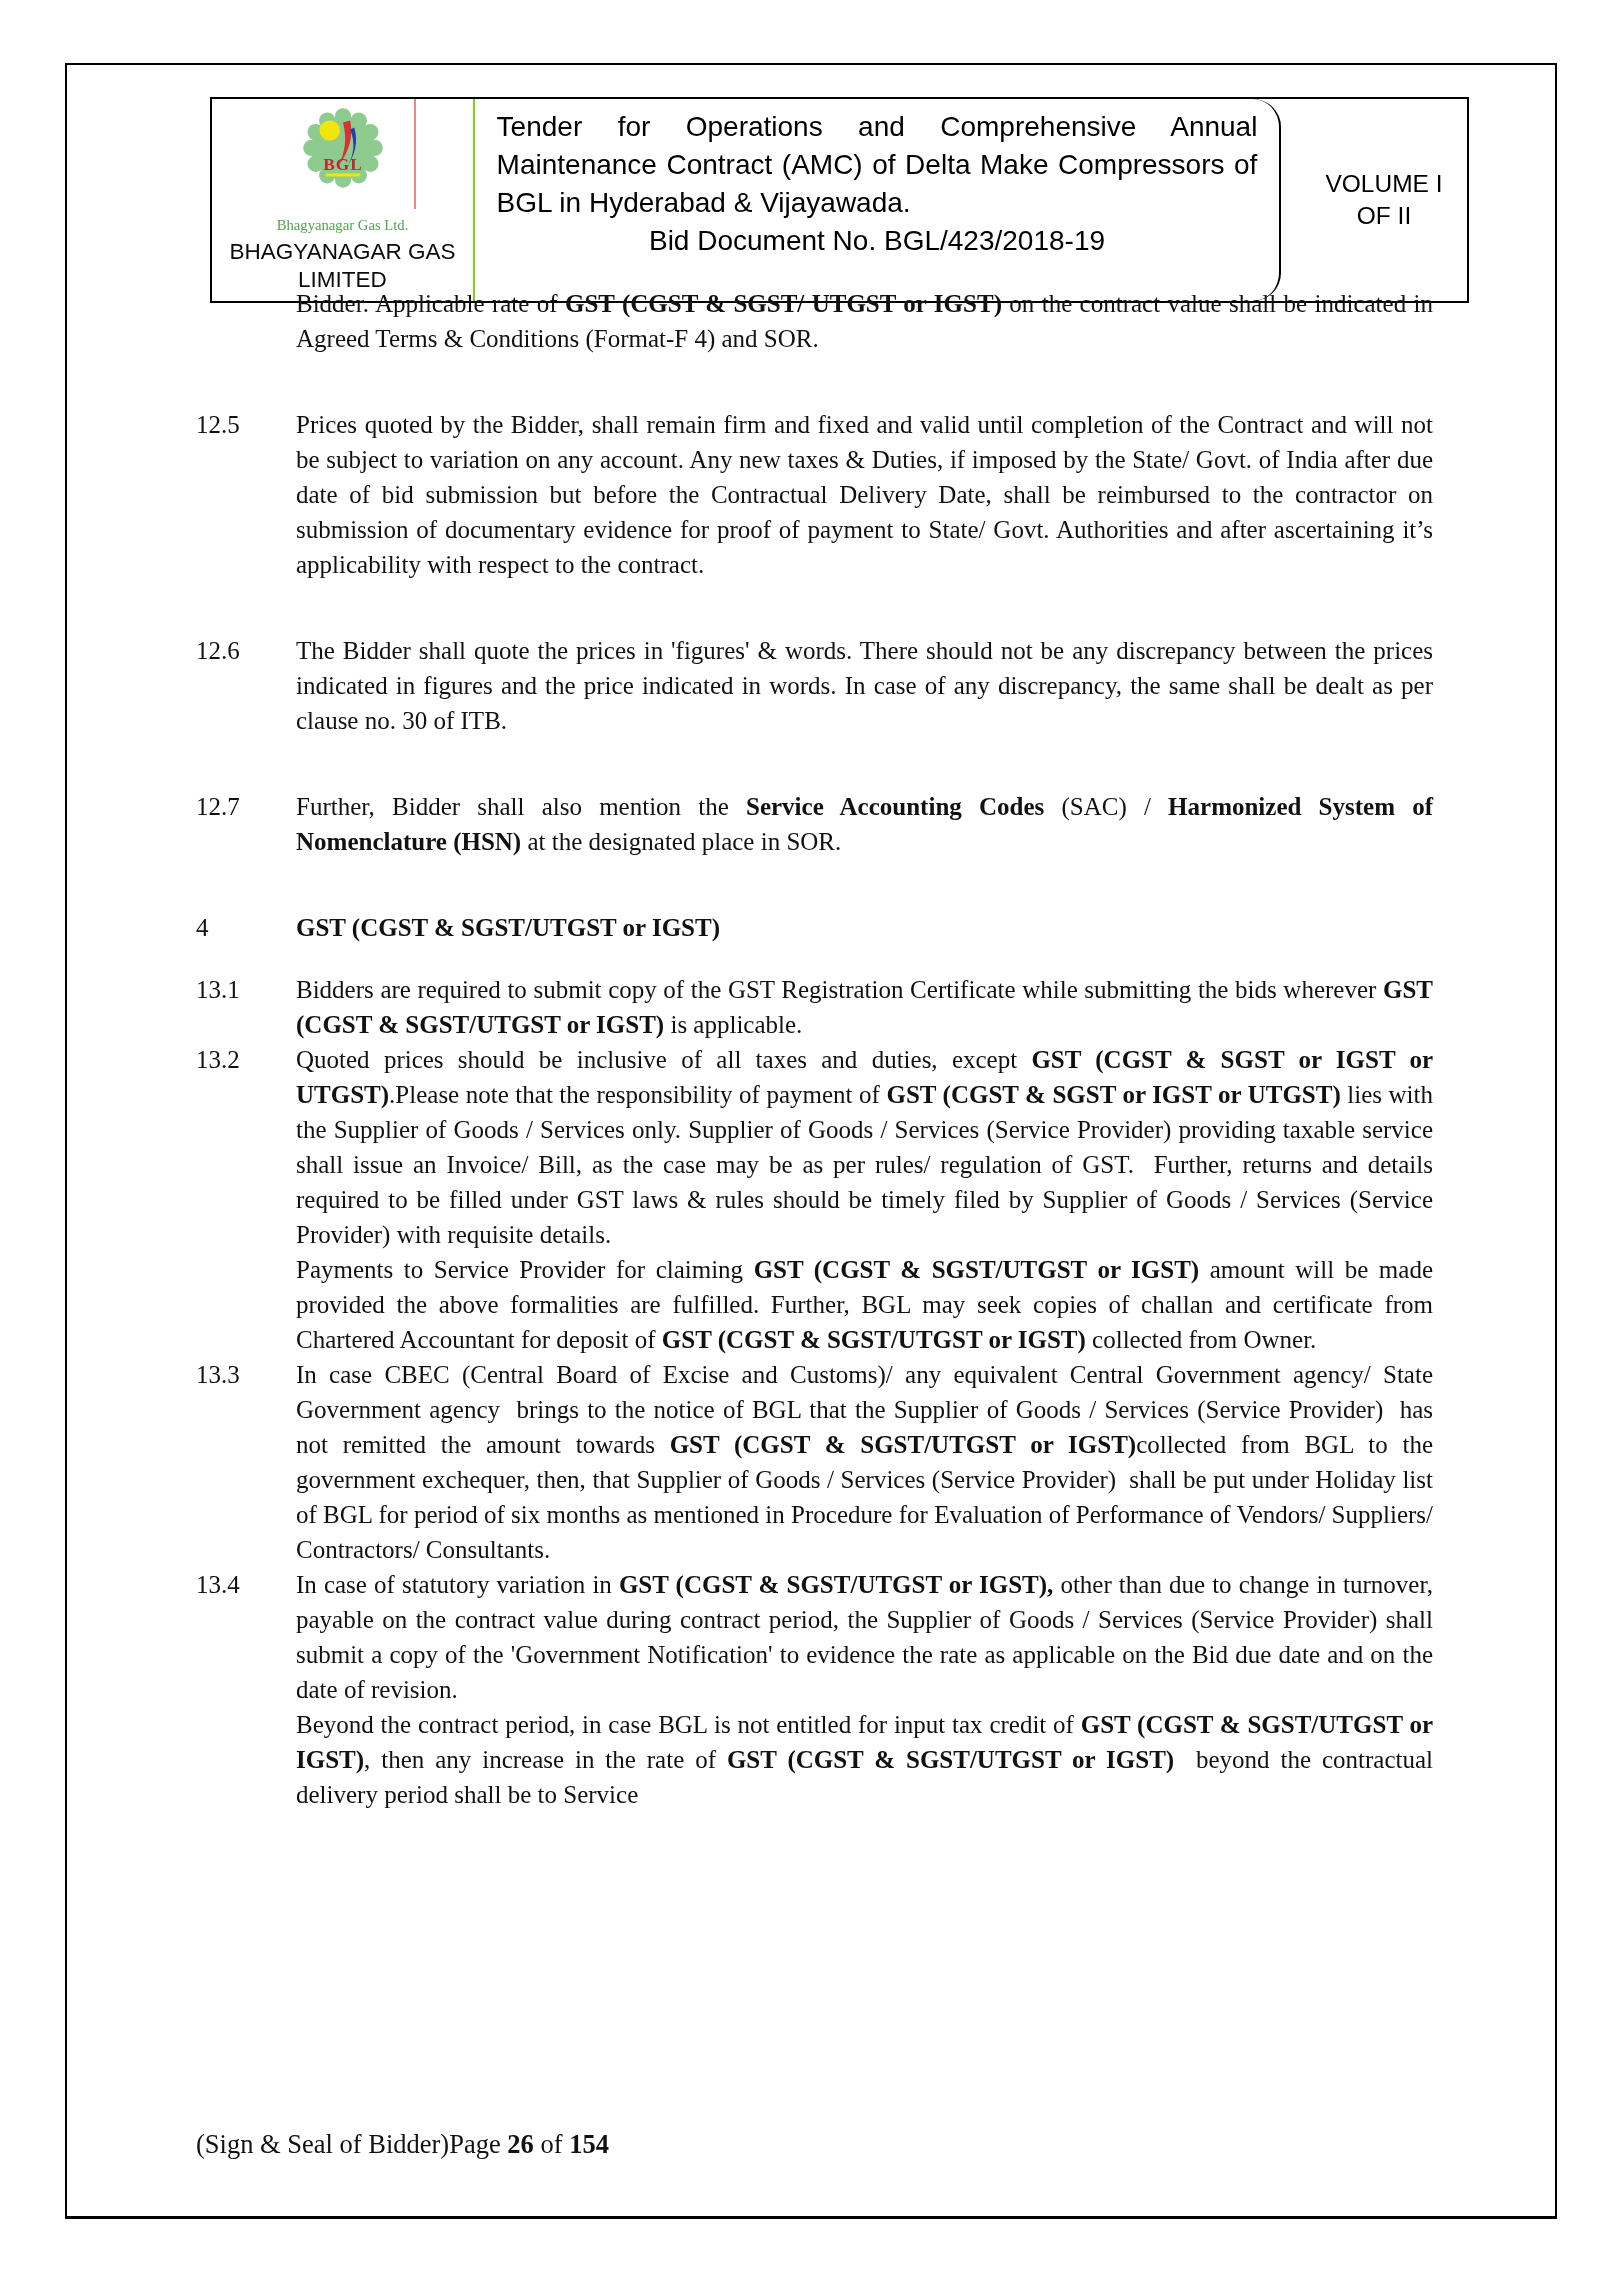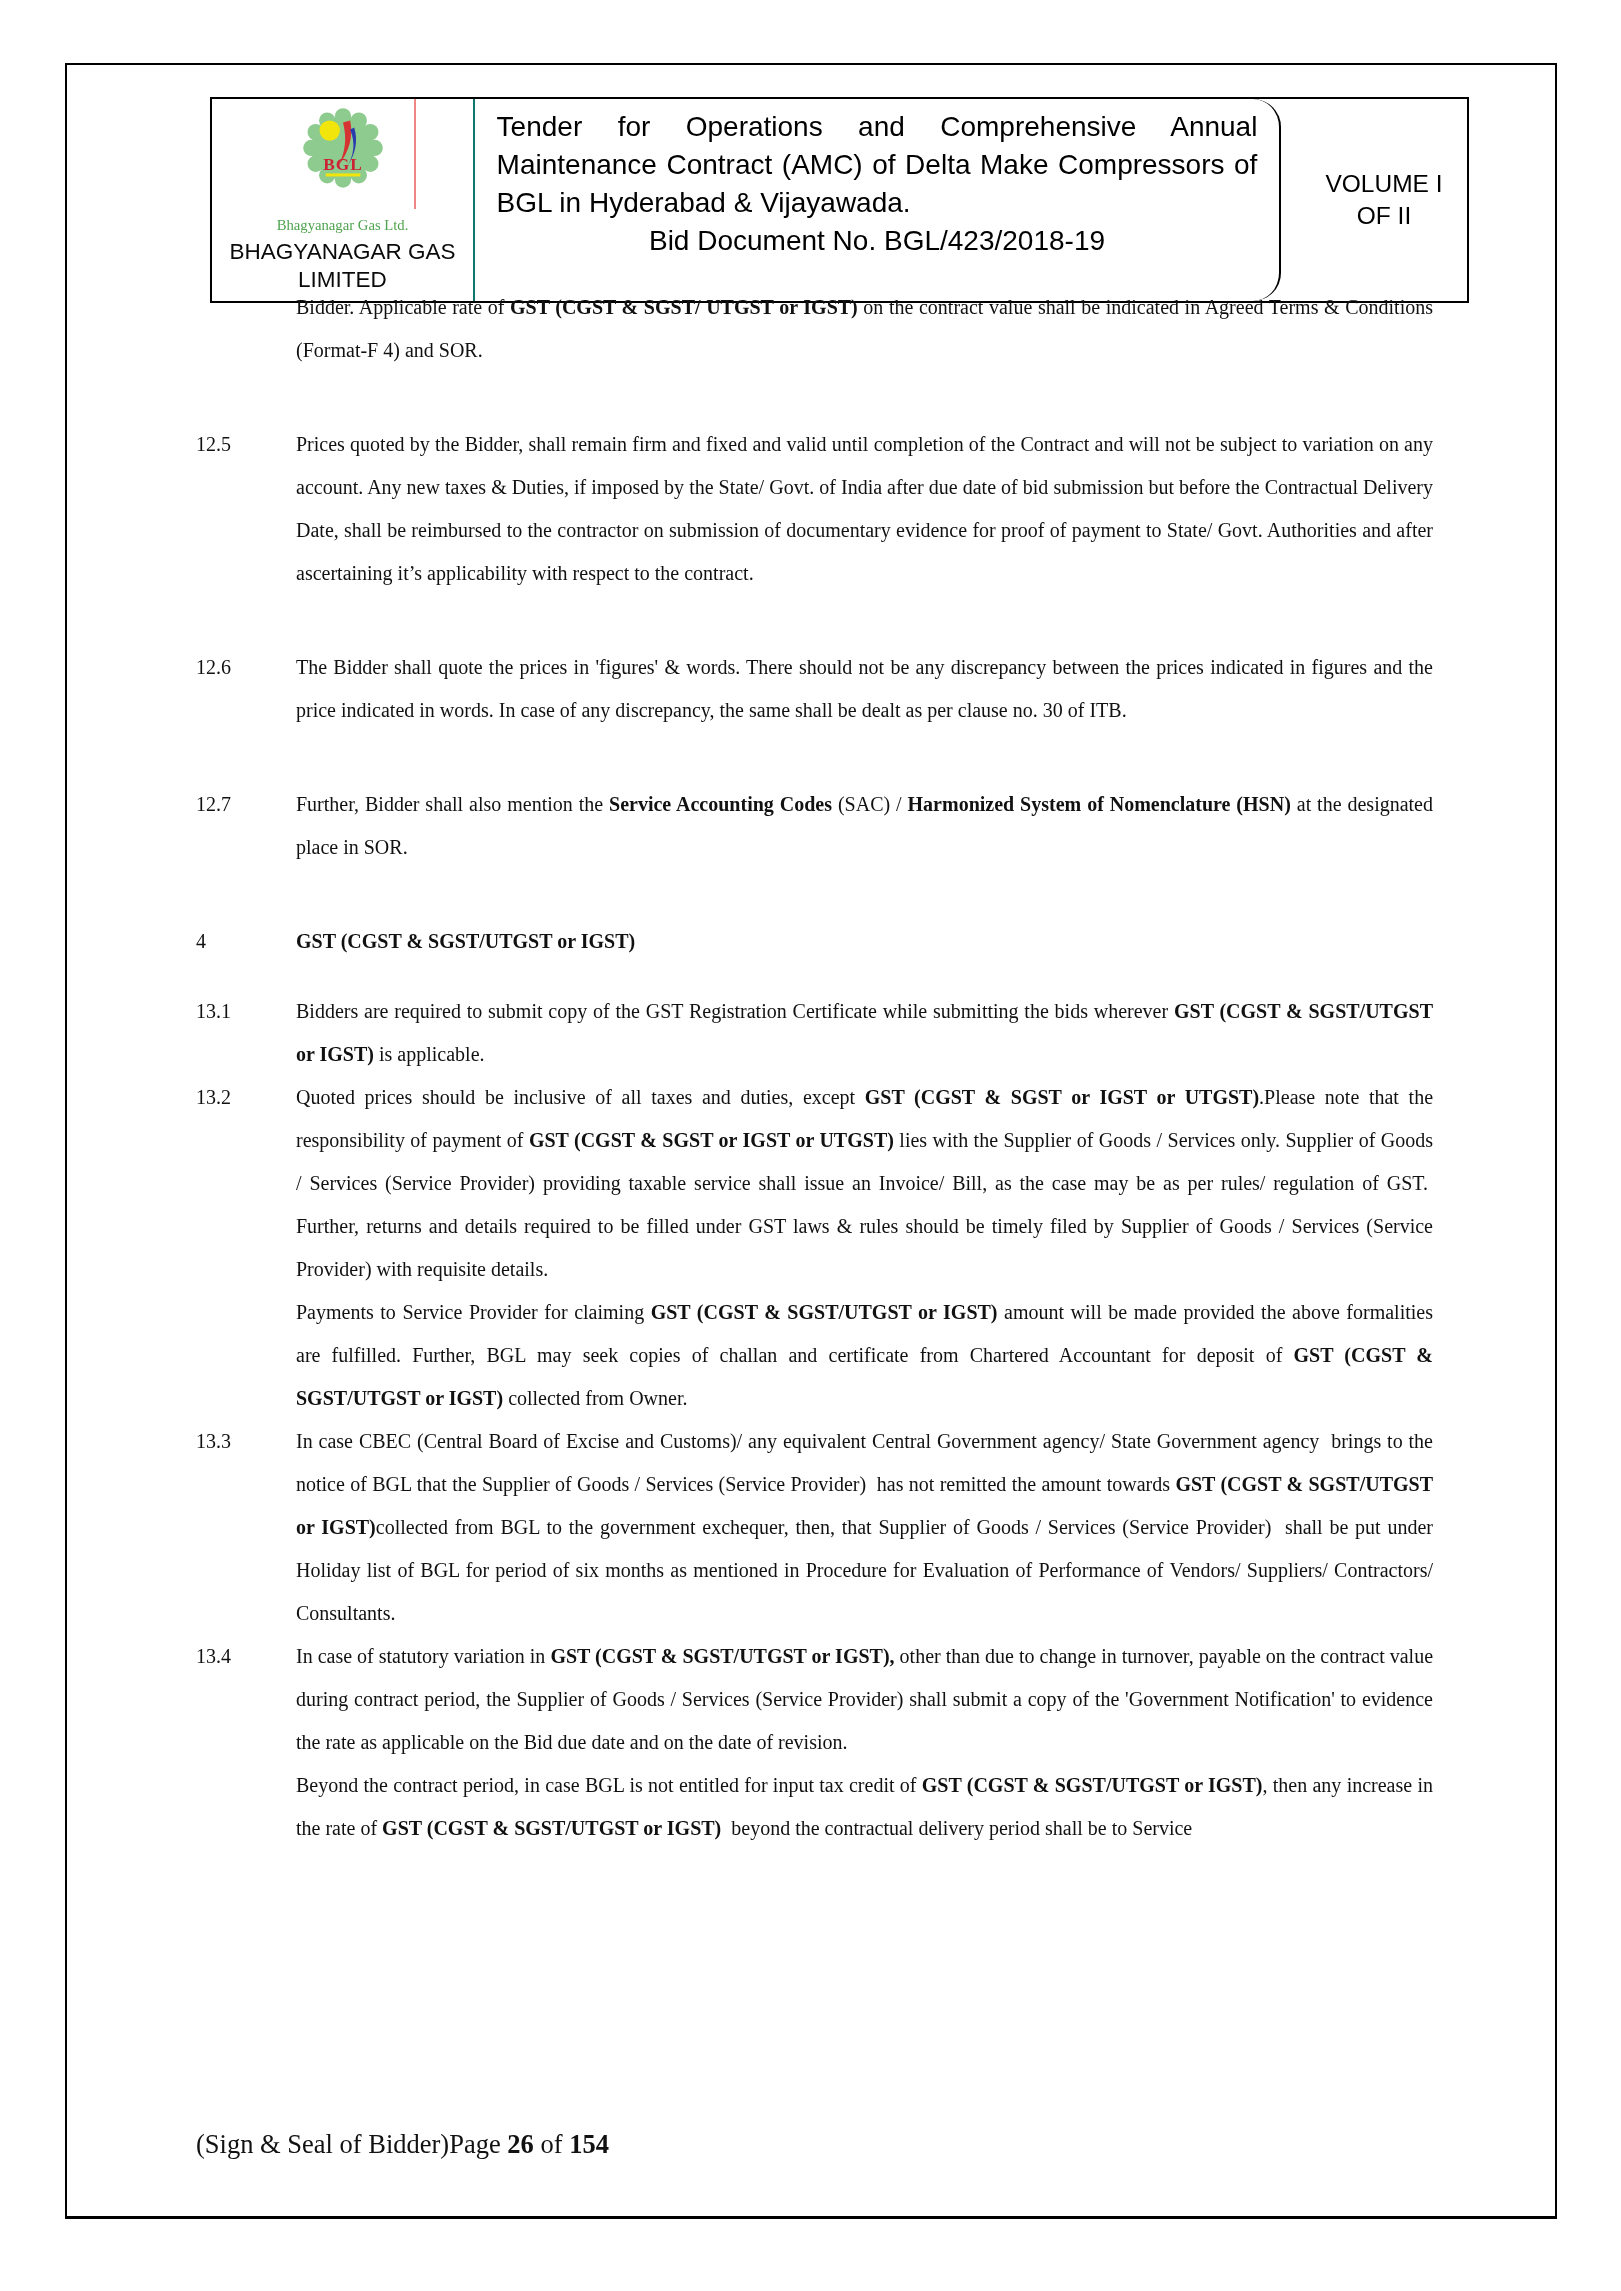--- a/index.html
+++ b/index.html
@@ -12,21 +12,21 @@
     position:absolute;left:65px;top:63px;width:1492px;height:2156px;
     border:2px solid #000;border-bottom-width:3.9px;box-sizing:border-box;
   }
   
   .header-table{
     position:absolute;left:210px;top:97px;width:1259px;box-sizing:border-box;
     display:flex;border:2px solid #000;background:#fff;
   }
   .hcell{box-sizing:border-box;padding-left:20px;}
   .logo-cell{
-    width:263px;border-right:2px solid #0f766e;position:relative;
+    width:263px;border-right:2px solid #84cc16;position:relative;
     display:flex;flex-direction:column;align-items:center;padding:5.9px 0 7.8px;
   }
   .scan-line{position:absolute;right:57px;top:0;width:2px;height:110px;}
   .logo-caption{font-size:14.7px;line-height:16.7px;margin-top:14px;}
   .org-name{
     font-family:"Liberation Sans", sans-serif;font-size:22.5px;line-height:27.4px;
     text-align:center;margin-top:4.9px;color:#0a0a0a;
   }
   .title-cell{
     flex:1;border-right:2px solid #000;padding:8.8px 21.6px 9.8px;
@@ -34,21 +34,21 @@
   }
   .title-main{text-align:justify;}
   .title-bid{text-align:center;}
   .volume-cell{
     width:186px;display:flex;flex-direction:column;justify-content:center;align-items:center;
     font-family:"Liberation Sans", sans-serif;font-size:24.5px;line-height:32px;color:#000;
   }
   
   .body-text{
     position:absolute;left:196px;top:286px;width:1237px;
-    font-size:20px;line-height:43px;font-family:Liberation Serif, serif;
+    font-size:25px;line-height:35px;font-family:Liberation Serif, serif;
   }
   .para-row{display:flex;}
   .para-num{width:100px;flex:none;}
   .para-text{flex:1;text-align:justify;}
   .para-text.align-left{text-align:left;}
   b{font-weight:bold;}
   
   .footer{
     position:absolute;left:196px;top:2129px;width:1237px;
     display:flex;font-size:26.5px;

